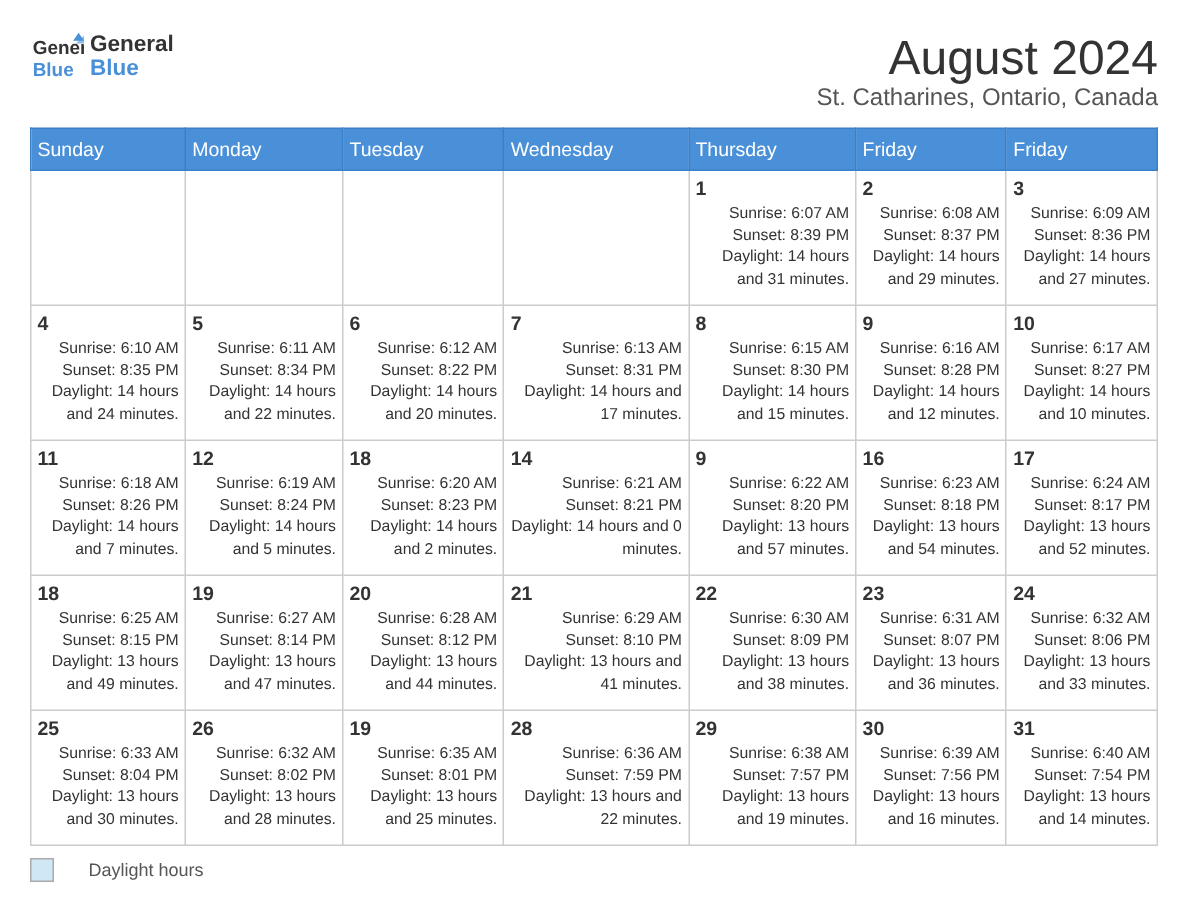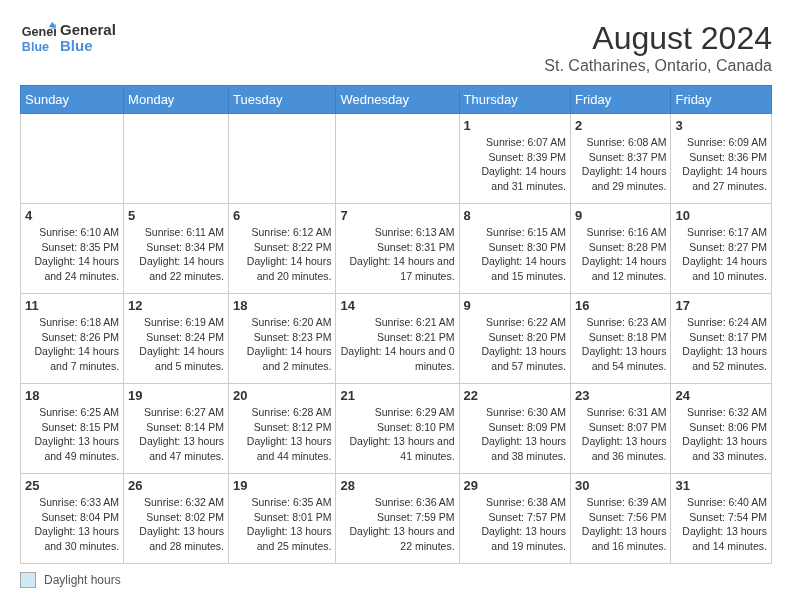--- a/index.html
+++ b/index.html
@@ -74,21 +74,21 @@
     .day-info {
       color: #333;
       font-size: 10.5px;
       line-height: 1.4;
       text-align: right;
     }
     .legend {
       display: flex;
       align-items: center;
       margin-top: 8px;
-      gap: 8px;
+      gap: 23px;
       font-size: 12px;
       color: #555;
     }
     .legend-box {
       width: 16px;
       height: 16px;
       background: #d0e8f5;
       border: 1px solid #aaa;
     }
   </style>

